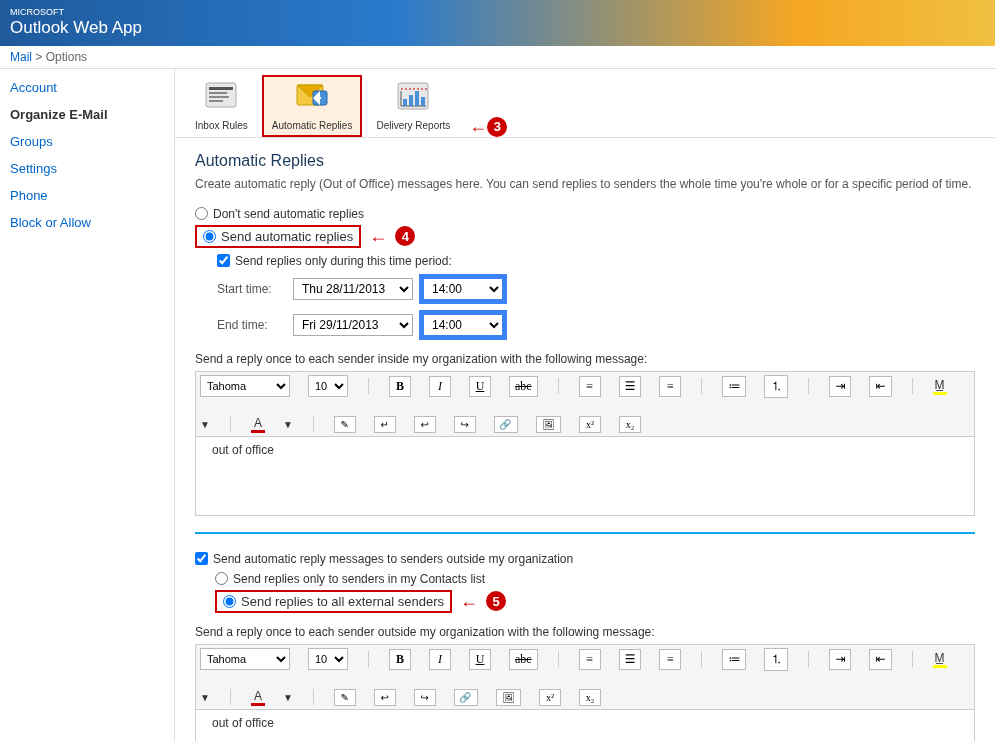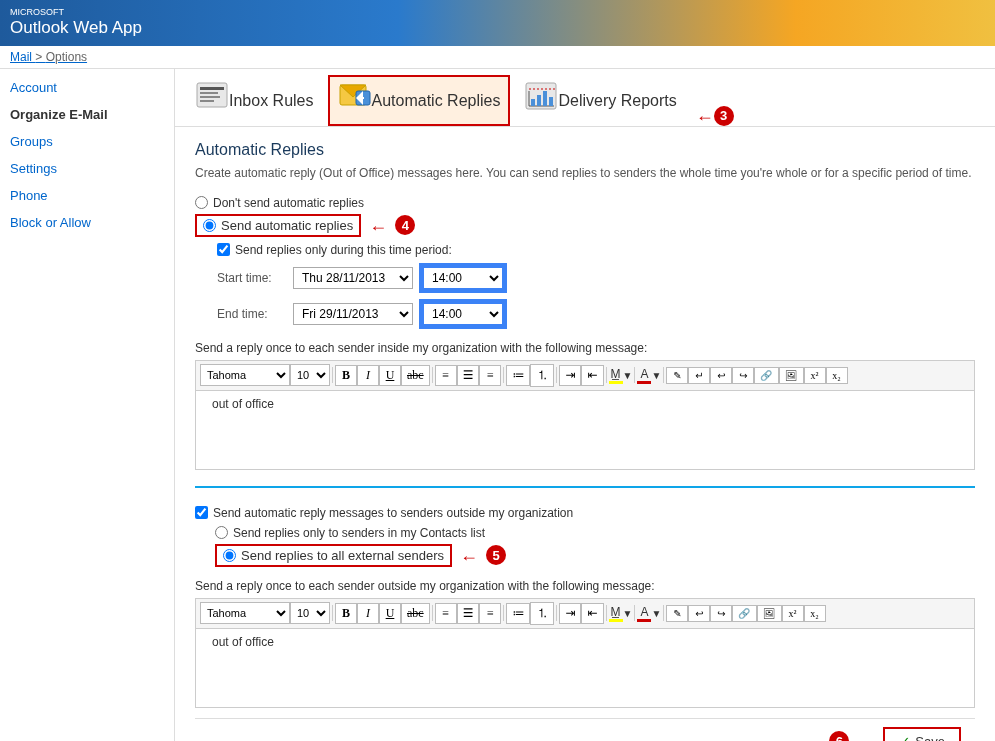--- a/index.html
+++ b/index.html
@@ -14,21 +14,20 @@
       padding: 0 10px;
     }
 
     
     .breadcrumb {
       background: white;
       padding: 4px 10px;
       font-size: 12px;
       color: #0066cc;
       border-bottom: 1px solid #ddd;
-      text-decoration: underline;
     }
     .breadcrumb a { color: #0066cc; text-decoration: none; }
     .breadcrumb span { color: #666; }
 
     
     .layout { display: flex; background: white; min-height: 700px; }
 
     
     .sidebar {
       width: 175px;
@@ -60,25 +59,25 @@
     .toolbar {
       display: flex;
       align-items: flex-end;
       padding: 6px 10px 0 10px;
       border-bottom: 1px solid #ddd;
       background: white;
       gap: 4px;
     }
     .toolbar-btn {
       display: flex;
-      flex-direction: row;
+      flex-direction: column;
       align-items: center;
       padding: 4px 8px 4px 8px;
       cursor: pointer;
-      font-size: 16px;
+      font-size: 10px;
       color: #333;
       background: transparent;
       border: 2px solid transparent;
       min-width: 60px;
     }
     .toolbar-btn.selected { border: 2px solid #cc0000; background: #fff0e0; }
     .toolbar-btn .icon-area { font-size: 28px; line-height: 1; margin-bottom: 2px; }
     .annotation-row {
       display: flex;
       align-items: center;
@@ -158,21 +157,21 @@
     .section-label {
       font-size: 12px;
       color: #333;
       margin: 12px 0 5px 0;
     }
 
     
     .rte-toolbar {
       display: flex;
       align-items: center;
-      gap: 0;
+      gap: 18px;
       padding: 3px 4px;
       background: #f5f5f5;
       border: 1px solid #ccc;
       border-bottom: none;
       flex-wrap: wrap;
     }
     .rte-btn {
       padding: 2px 5px;
       font-size: 12px;
       cursor: pointer;

